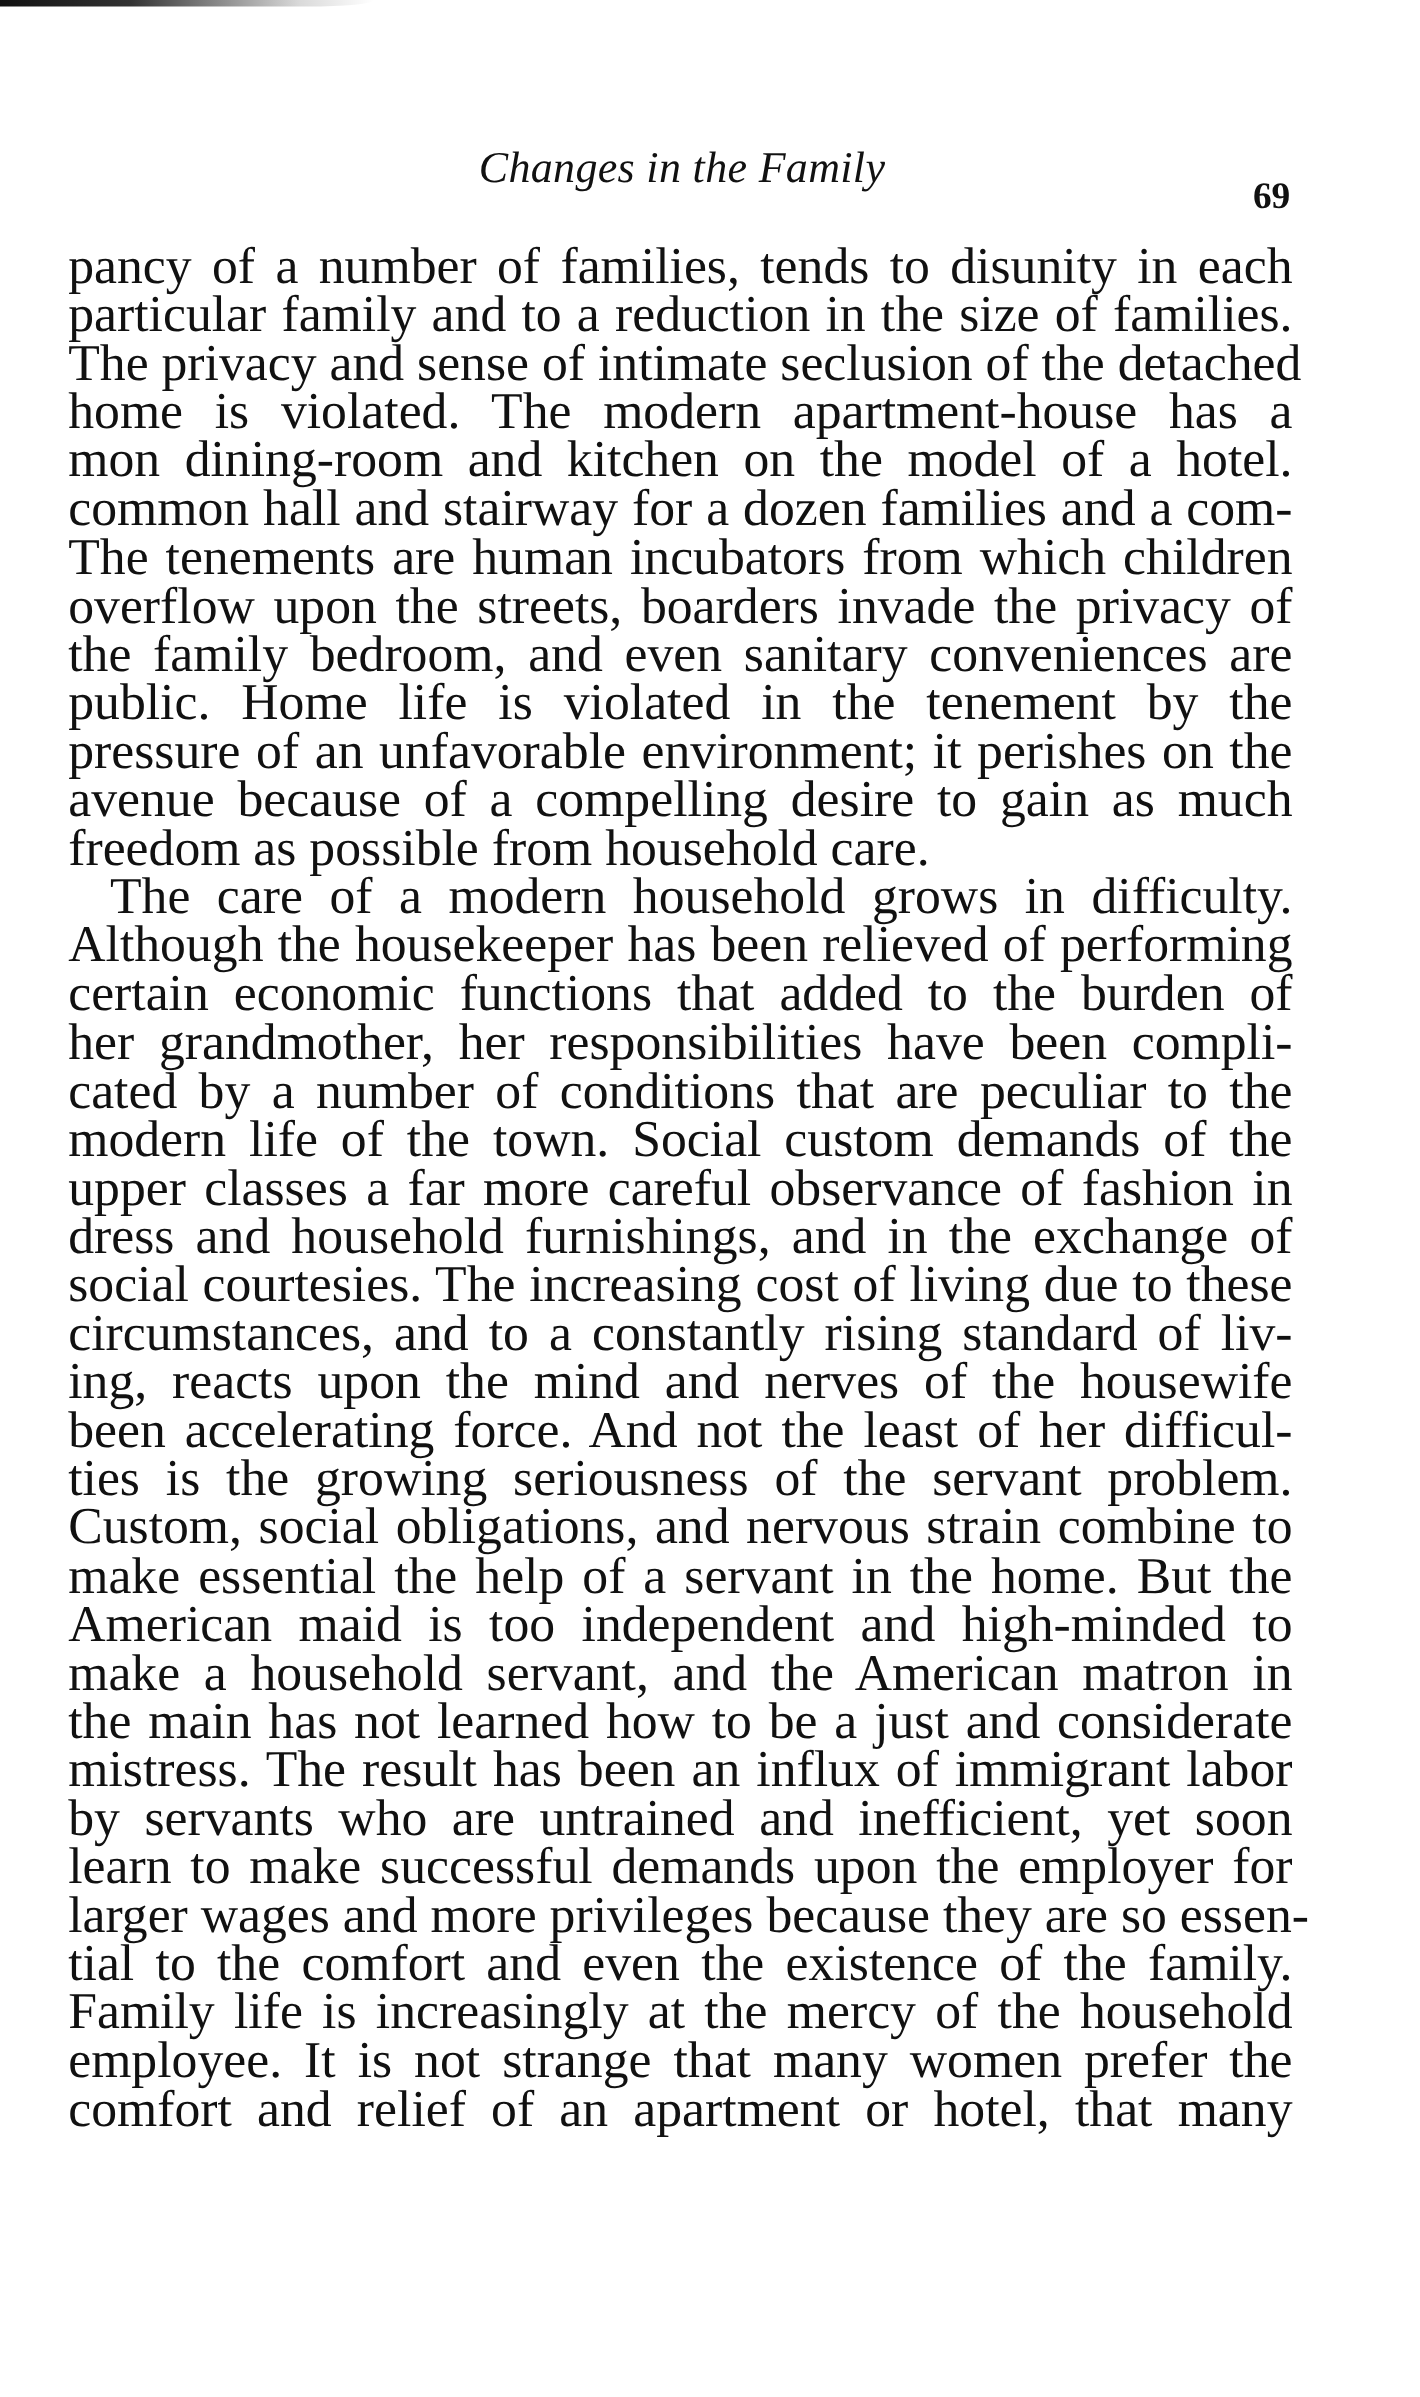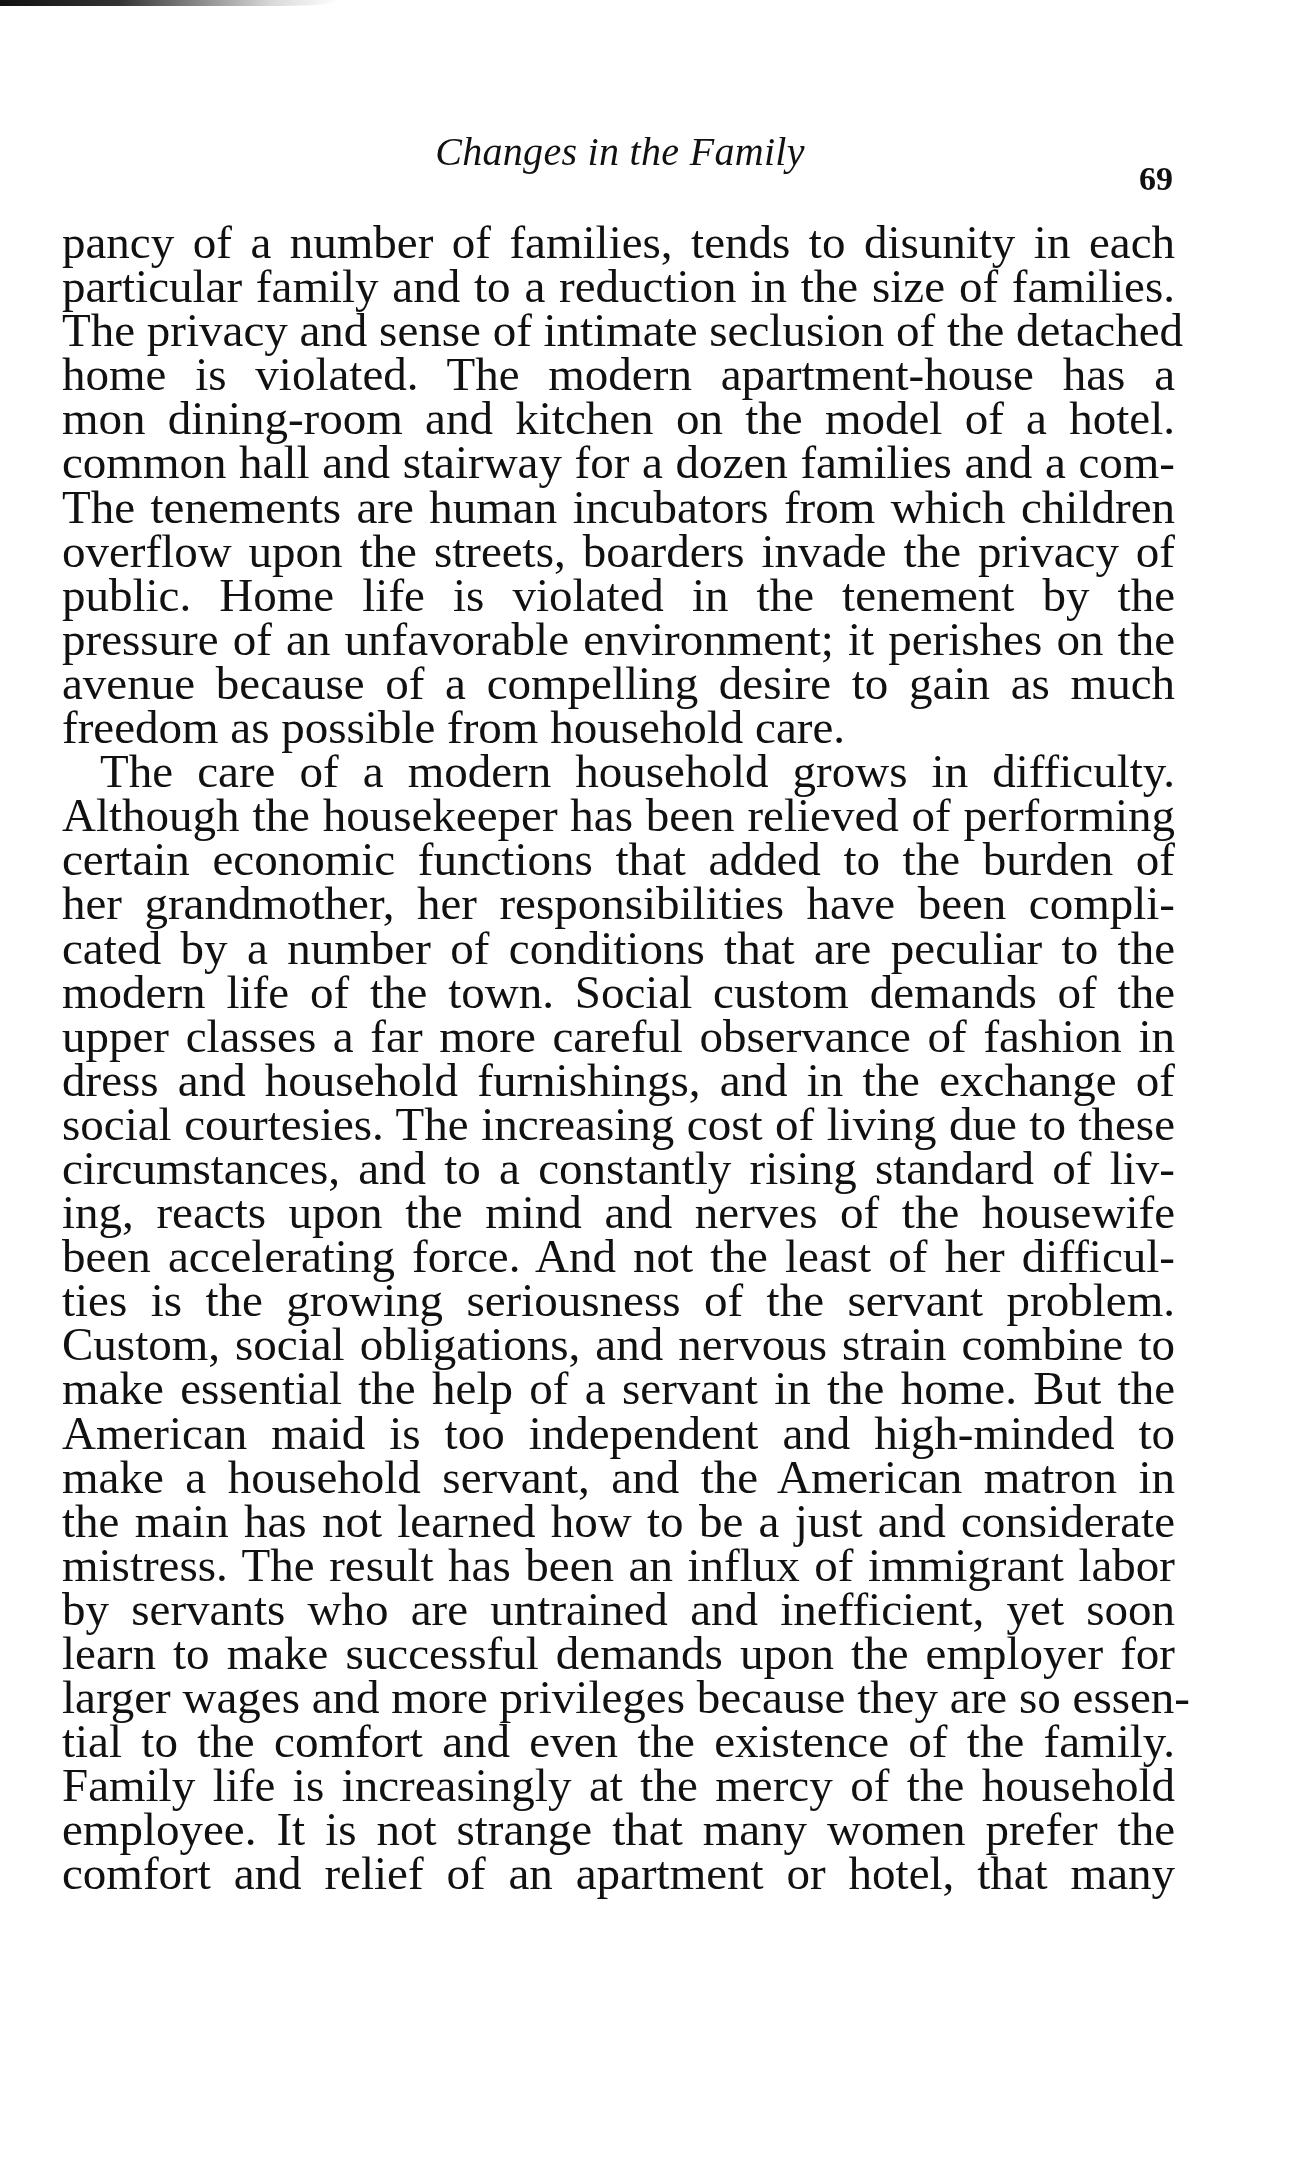--- a/index.html
+++ b/index.html
@@ -88,20 +88,21 @@
 <main class="body-text">
   <div>
     <span class="line">pancy of a number of families, tends to disunity in each</span>
     <span class="line">particular family and to a reduction in the size of families.</span>
     <span class="line">The privacy and sense of intimate seclusion of the detached</span>
     <span class="line">home is violated.  The modern apartment-house has a</span>
     <span class="line">mon dining-room and kitchen on the model of a hotel.</span>
     <span class="line">common hall and stairway for a dozen families and a com-</span>
     <span class="line">The tenements are human incubators from which children</span>
     <span class="line">overflow upon the streets, boarders invade the privacy of</span>
+    <span class="line">the family bedroom, and even sanitary conveniences are</span>
     <span class="line">public.  Home life is violated in the tenement by the</span>
     <span class="line">pressure of an unfavorable environment; it perishes on the</span>
     <span class="line">avenue because of a compelling desire to gain as much</span>
     <span class="line last">freedom as possible from household care.</span>
   </div>
   <div>
     <span class="line indent">The care of a modern household grows in difficulty.</span>
     <span class="line">Although the housekeeper has been relieved of performing</span>
     <span class="line">certain economic functions that added to the burden of</span>
     <span class="line">her grandmother, her responsibilities have been compli-</span>

